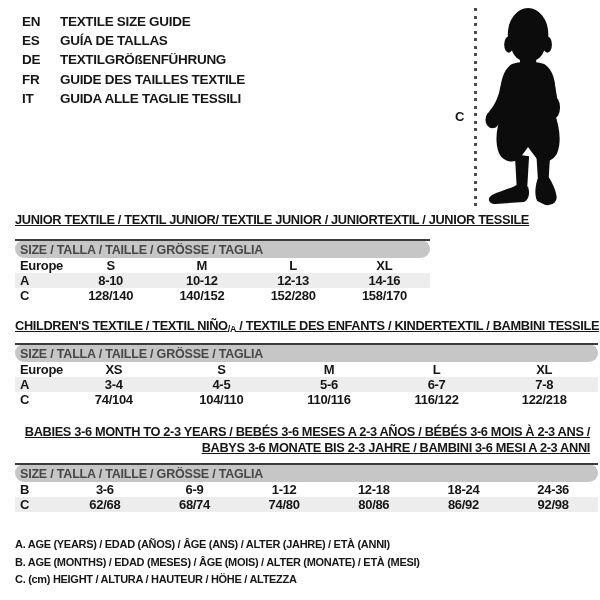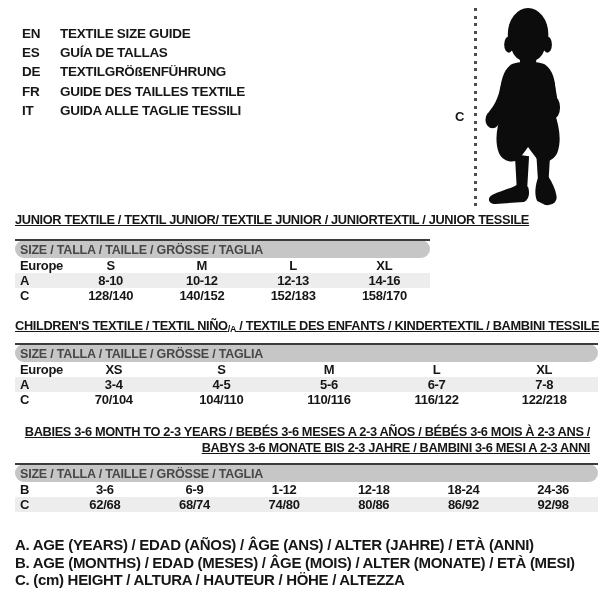--- a/index.html
+++ b/index.html
@@ -2,21 +2,21 @@
 <html><head>
 <meta charset="utf-8">
 <style>
   html,body{margin:0;padding:0;background:#fff;}
   .page{
     position:relative;width:600px;height:600px;background:#ffffff;overflow:hidden;
     font-family:"Liberation Sans","DejaVu Sans",sans-serif;
     color:#161616;-webkit-font-smoothing:antialiased;
   }
   
-  .lang-block{position:absolute;left:22px;top:12px;margin-top:12px;}
+  .lang-block{position:absolute;left:22px;top:12px;}
   .lang-row{display:flex;line-height:19.2px;font-size:13.5px;font-weight:700;letter-spacing:-0.3px;}
   .lang-code{width:38px;flex:0 0 38px;}
   
   .measure-line{
     position:absolute;left:474px;top:8px;width:3px;height:200px;
     background:repeating-linear-gradient(to bottom,#4d4d4d 0px,#4d4d4d 3px,transparent 3px,transparent 7.5px);
   }
   .measure-label{position:absolute;left:455px;top:109px;font-size:13px;font-weight:700;}
   .child-svg{position:absolute;left:483px;top:7px;width:82px;height:200px;}
   
@@ -30,21 +30,21 @@
   }
   .t1{width:415px;} .t2{width:583px;} .t3{width:583px;}
   .size-table td{padding:0;height:15px;text-align:center;vertical-align:middle;}
   .size-table .bar-cell{
     height:17px;background:#c6c6c6;border-top:2px solid #3b3b3b;
     text-align:left;padding-left:5px;color:#474747;font-size:12.5px;letter-spacing:-0.2px;border-radius:9px;
   }
   .size-table td.row-label{text-align:left;padding-left:5px;}
   .size-table tr.alt td{background:#ededed;}
   
-  .footnotes{position:absolute;left:15px;top:536px;font-size:15px;font-weight:700;letter-spacing:-0.3px;line-height:17.6px;}
+  .footnotes{position:absolute;left:15px;top:536px;font-size:11px;font-weight:700;letter-spacing:-0.3px;line-height:17.6px;}
 </style>
 </head>
 <body>
 
 <div class="page">
 
   <div class="lang-block">
     <div class="lang-row">
       <span class="lang-code">EN</span>
       <span>TEXTILE SIZE GUIDE</span>
@@ -122,21 +122,21 @@
         <td class="row-label">A</td>
         <td>8-10</td>
         <td>10-12</td>
         <td>12-13</td>
         <td>14-16</td>
       </tr>
       <tr>
         <td class="row-label">C</td>
         <td>128/140</td>
         <td>140/152</td>
-        <td>152/183</td>
+        <td>152/280</td>
         <td>158/170</td>
       </tr>
     </tbody>
   </table>
 
   <div class="sec-title" style="top:318px"><span>CHILDREN'S TEXTILE / TEXTIL NIÑO</span><sub>/A</sub><span> / TEXTILE DES ENFANTS / KINDERTEXTIL / BAMBINI TESSILE</span></div>
   <table class="size-table t2" style="top:343px">
     <colgroup>
         <col style="width:45px">
         <col>
@@ -160,21 +160,21 @@
       <tr class="alt">
         <td class="row-label">A</td>
         <td>3-4</td>
         <td>4-5</td>
         <td>5-6</td>
         <td>6-7</td>
         <td>7-8</td>
       </tr>
       <tr>
         <td class="row-label">C</td>
-        <td>70/104</td>
+        <td>74/104</td>
         <td>104/110</td>
         <td>110/116</td>
         <td>116/122</td>
         <td>122/218</td>
       </tr>
     </tbody>
   </table>
 
   <div class="sec-title two-line" style="top:424px">
     <div>BABIES 3-6 MONTH TO 2-3 YEARS / BEBÉS 3-6 MESES A 2-3 AÑOS / BÉBÉS 3-6 MOIS À 2-3 ANS /</div>

